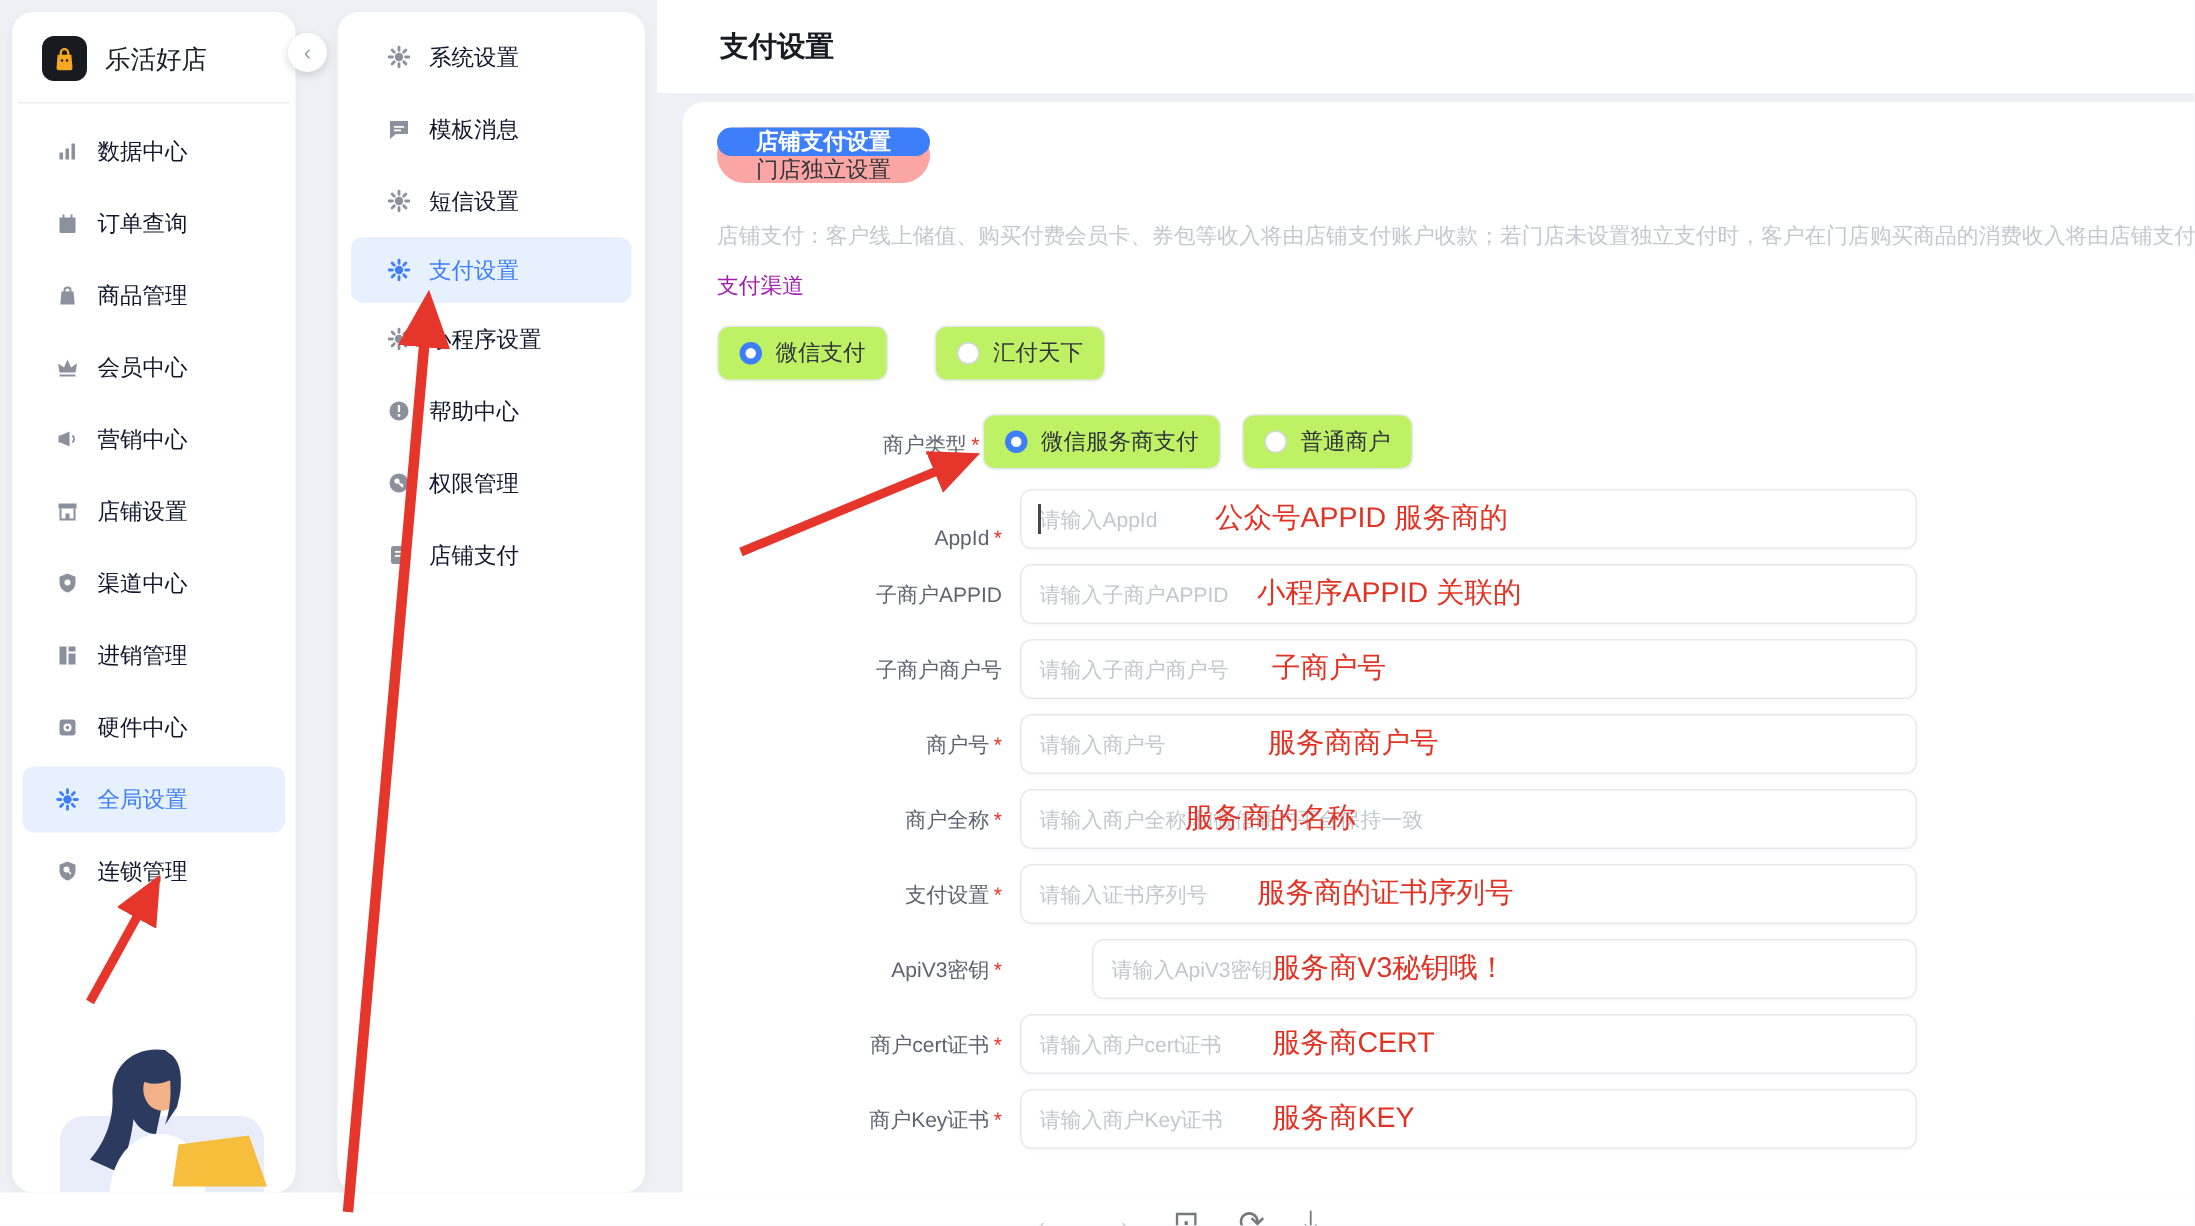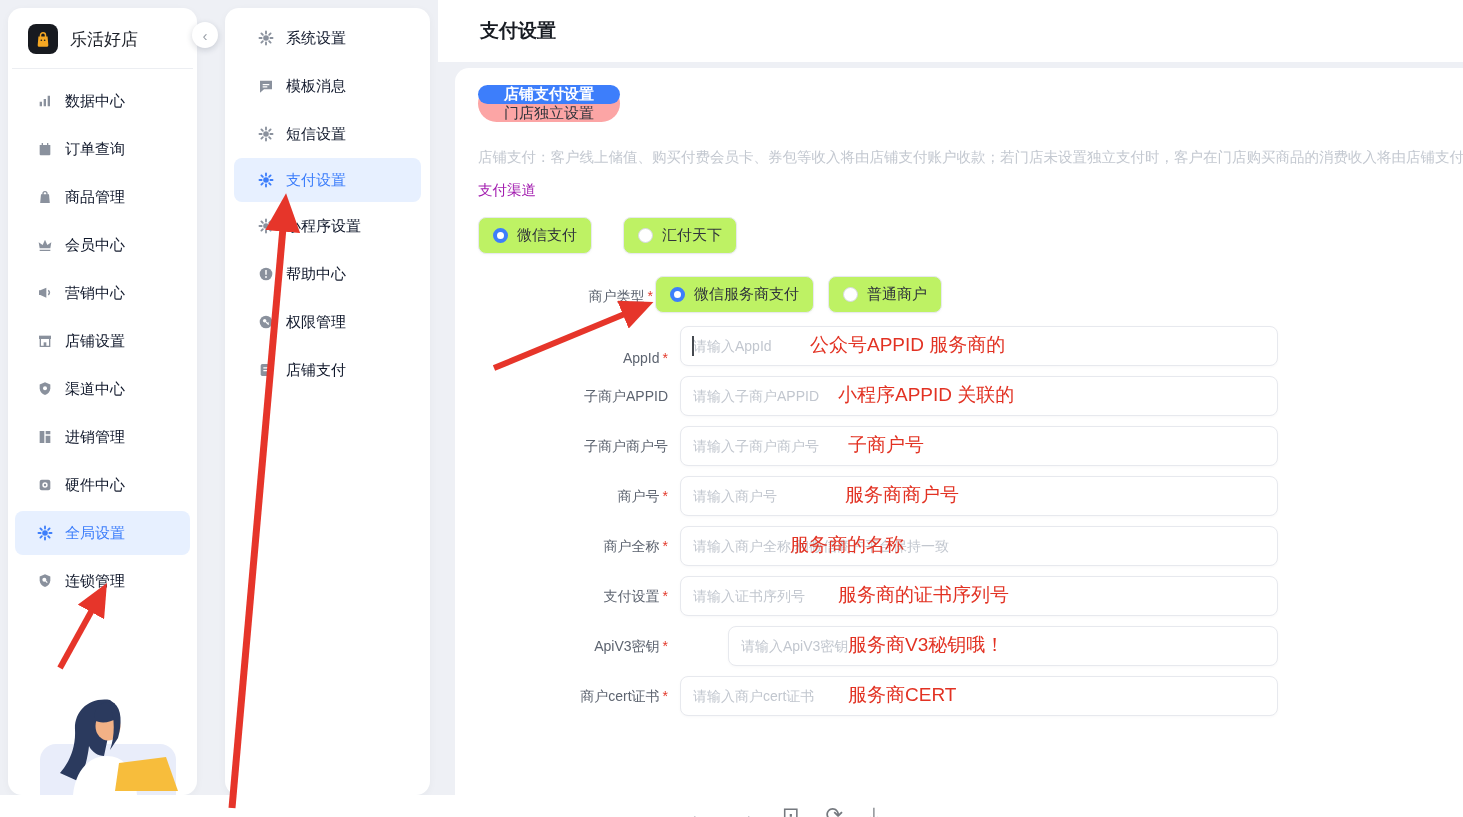--- a/index.html
+++ b/index.html
@@ -370,20 +370,25 @@
       <input type="text" placeholder="请输入ApiV3密钥" style="">
       <div class="red-note" style="left:168px;">服务商V3秘钥哦！</div>
     </div>
 
     <div class="form-label" style="top:608px;"><span>商户cert证书</span><span class="req-star">*</span></div>
     <div class="form-input-wrap" style="top:608px;">
       <input type="text" placeholder="请输入商户cert证书" style="">
       <div class="red-note" style="left:168px;">服务商CERT</div>
     </div>
 
+    <div class="form-label" style="top:658px;"><span>商户Key证书</span><span class="req-star">*</span></div>
+    <div class="form-input-wrap" style="top:658px;">
+      <input type="text" placeholder="请输入商户Key证书" style="">
+      <div class="red-note" style="left:168px;">服务商KEY</div>
+    </div>
   </div>
 </div>
 
 <svg id="arrows">
   <defs>
     <marker id="ah" markerWidth="5.5" markerHeight="5" refX="3.8" refY="2.5" orient="auto">
       <path d="M0,0 L5.5,2.5 L0,5 Z" fill="#e6352a"></path>
     </marker>
   </defs>
   <line x1="60" y1="668" x2="102" y2="592" stroke="#e6352a" stroke-width="6" marker-end="url(#ah)"></line>

